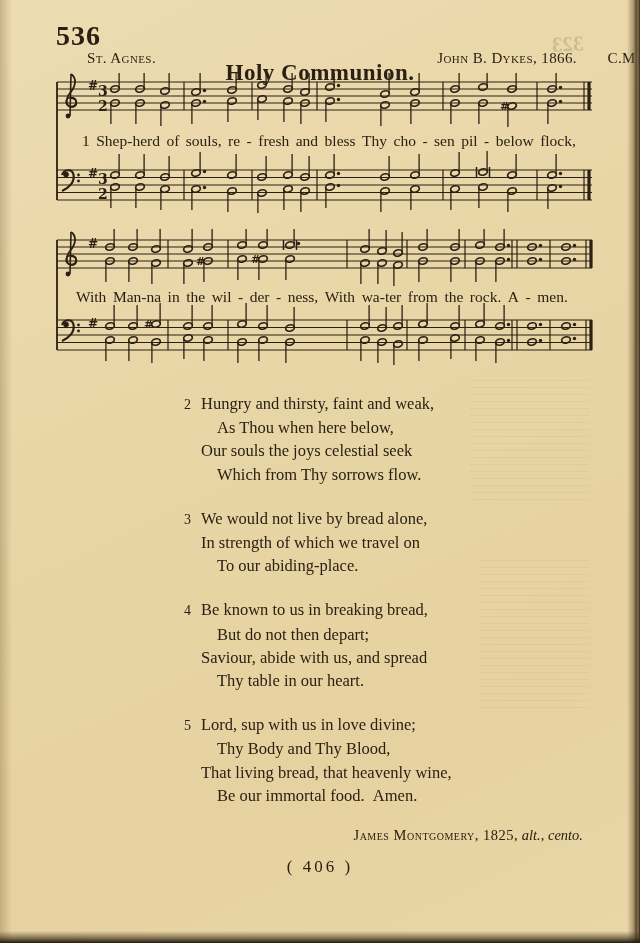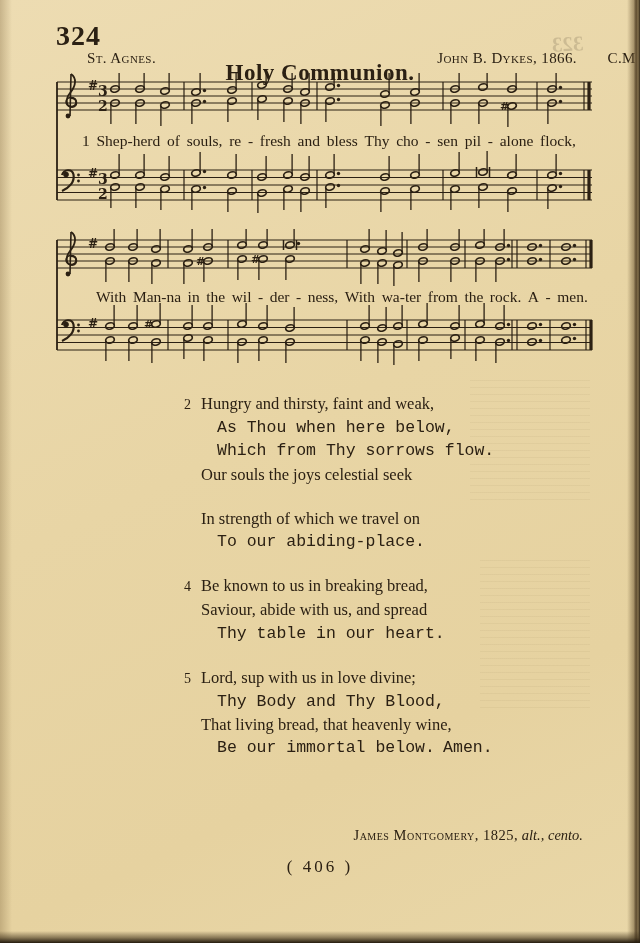--- a/index.html
+++ b/index.html
@@ -11,46 +11,46 @@
          font-family:Liberation Serif, serif;letter-spacing:.5px;margin-top:46px;}
   .ghost{position:absolute;top:32px;left:552px;font-size:21px;font-weight:bold;opacity:.15;
          transform:scaleX(-1) rotate(3deg);}
   .subrow{position:absolute;top:50px;left:0;width:100%;font-size:15px;font-variant:small-caps;letter-spacing:.4px;}
   .tune{position:absolute;left:71px;top:0;margin-left:16px;}
   .meter{position:absolute;left:0;top:0;width:100%;text-align:right;}
   .composer{position:absolute;right:63px;top:0;}
   .sysvg{position:absolute;left:0;}
   .lyric{position:absolute;display:flex;justify-content:space-between;font-size:15.5px;white-space:nowrap;}
   #lyric1{left:82px;top:132px;width:494px;}
-  #lyric2{left:96px;top:288px;width:492px;}
+  #lyric2{left:76px;top:288px;width:492px;}
   .verses{position:absolute;left:184px;top:392px;font-size:16.5px;line-height:23.2px;}
   .verse{margin-bottom:21px;}
   .vline{padding-left:17px;}
   .vline.first{padding-left:0;}
-  .vline.ind{padding-left:33px;font-family:Liberation Mono, monospace;}
+  .vline.ind{padding-left:33px;}
   .vnum{display:inline-block;width:17px;font-size:14px;}
   .attr{position:absolute;right:57px;top:827px;font-size:14.5px;}
   .attr-name{font-variant:small-caps;letter-spacing:.5px;}
   .attr-note{font-style:italic;}
   .pnum{position:absolute;top:857px;left:0;width:100%;text-align:center;font-size:17px;letter-spacing:3px;}
   .edge-left{position:absolute;left:0;top:0;width:12px;height:100%;
              background:linear-gradient(to right,rgba(120,95,55,.32),rgba(120,95,55,0));}
   .edge-right{position:absolute;right:0;top:0;width:13px;height:100%;
               background:linear-gradient(to right,rgba(0,0,0,0),rgba(106,85,50,.5) 50%,#5e4c30 70%,#83704c 85%,#2f2516 100%);}
   .edge-bottom{position:absolute;left:0;bottom:0;width:100%;height:12px;
                background:linear-gradient(to bottom,rgba(0,0,0,0),rgba(62,48,26,.55) 55%,#241b0e 100%);}
   .ghost-block{position:absolute;opacity:.06;pointer-events:none;
                background:repeating-linear-gradient(to bottom,#6b5830 0 1px,transparent 1px 7px);}
 </style>
 </head>
 <body>
 
 <div class="page">
 
-  <div class="hnum">324</div>
+  <div class="hnum">536</div>
   <div class="title">Holy Communion.</div>
   <div class="ghost">323</div>
 
   <div class="subrow">
     <span class="tune">St. Agnes.</span>
     <span class="meter">C.M.</span>
     <span class="composer">John B. Dykes, 1866.</span>
   </div>
 
   <div class="ghost-block" style="left:470px;top:380px;width:120px;height:120px;"></div>
@@ -365,21 +365,21 @@
       <span>-</span>
       <span>fresh</span>
       <span>and</span>
       <span>bless</span>
       <span>Thy</span>
       <span>cho</span>
       <span>-</span>
       <span>sen</span>
       <span>pil</span>
       <span>-</span>
-      <span>alone</span>
+      <span>below</span>
       <span>flock,</span>
     </div>
 
   <svg class="sysvg" id="sys2svg" width="640" height="140" viewBox="0 0 640 140" style="top:229px">
       <line x1="57" y1="11" x2="592" y2="11" stroke="#2b2013" stroke-width="1"></line>
       <line x1="57" y1="18" x2="592" y2="18" stroke="#2b2013" stroke-width="1"></line>
       <line x1="57" y1="25" x2="592" y2="25" stroke="#2b2013" stroke-width="1"></line>
       <line x1="57" y1="32" x2="592" y2="32" stroke="#2b2013" stroke-width="1"></line>
       <line x1="57" y1="39" x2="592" y2="39" stroke="#2b2013" stroke-width="1"></line>
       <line x1="57" y1="91" x2="592" y2="91" stroke="#2b2013" stroke-width="1"></line>
@@ -722,37 +722,39 @@
       <span>rock.</span>
       <span>A</span>
       <span>-</span>
       <span>men.</span>
     </div>
 
   <div class="verses" id="verses">
       <div class="verse">
         <div class="vline first"><span class="vnum">2</span>Hungry and thirsty, faint and weak,</div>
         <div class="vline ind">As Thou when here below,</div>
+        <div class="vline">Our souls the joys celestial seek</div>
         <div class="vline ind">Which from Thy sorrows flow.</div>
-        <div class="vline">Our souls the joys celestial seek</div>
       </div>
       <div class="verse">
+        <div class="vline first"><span class="vnum">3</span>We would not live by bread alone,</div>
         <div class="vline">In strength of which we travel on</div>
         <div class="vline ind">To our abiding-place.</div>
       </div>
       <div class="verse">
         <div class="vline first"><span class="vnum">4</span>Be known to us in breaking bread,</div>
+        <div class="vline ind">But do not then depart;</div>
         <div class="vline">Saviour, abide with us, and spread</div>
         <div class="vline ind">Thy table in our heart.</div>
       </div>
       <div class="verse">
         <div class="vline first"><span class="vnum">5</span>Lord, sup with us in love divine;</div>
         <div class="vline ind">Thy Body and Thy Blood,</div>
         <div class="vline">That living bread, that heavenly wine,</div>
-        <div class="vline ind">Be our immortal below. Amen.</div>
+        <div class="vline ind">Be our immortal food. Amen.</div>
       </div>
     </div>
 
   <div class="attr">
     <span class="attr-name">James Montgomery, 1825,</span><span class="attr-note"> alt., cento.</span>
   </div>
 
   <div class="pnum">( 406 )</div>
 
   <div class="edge-left"></div>

